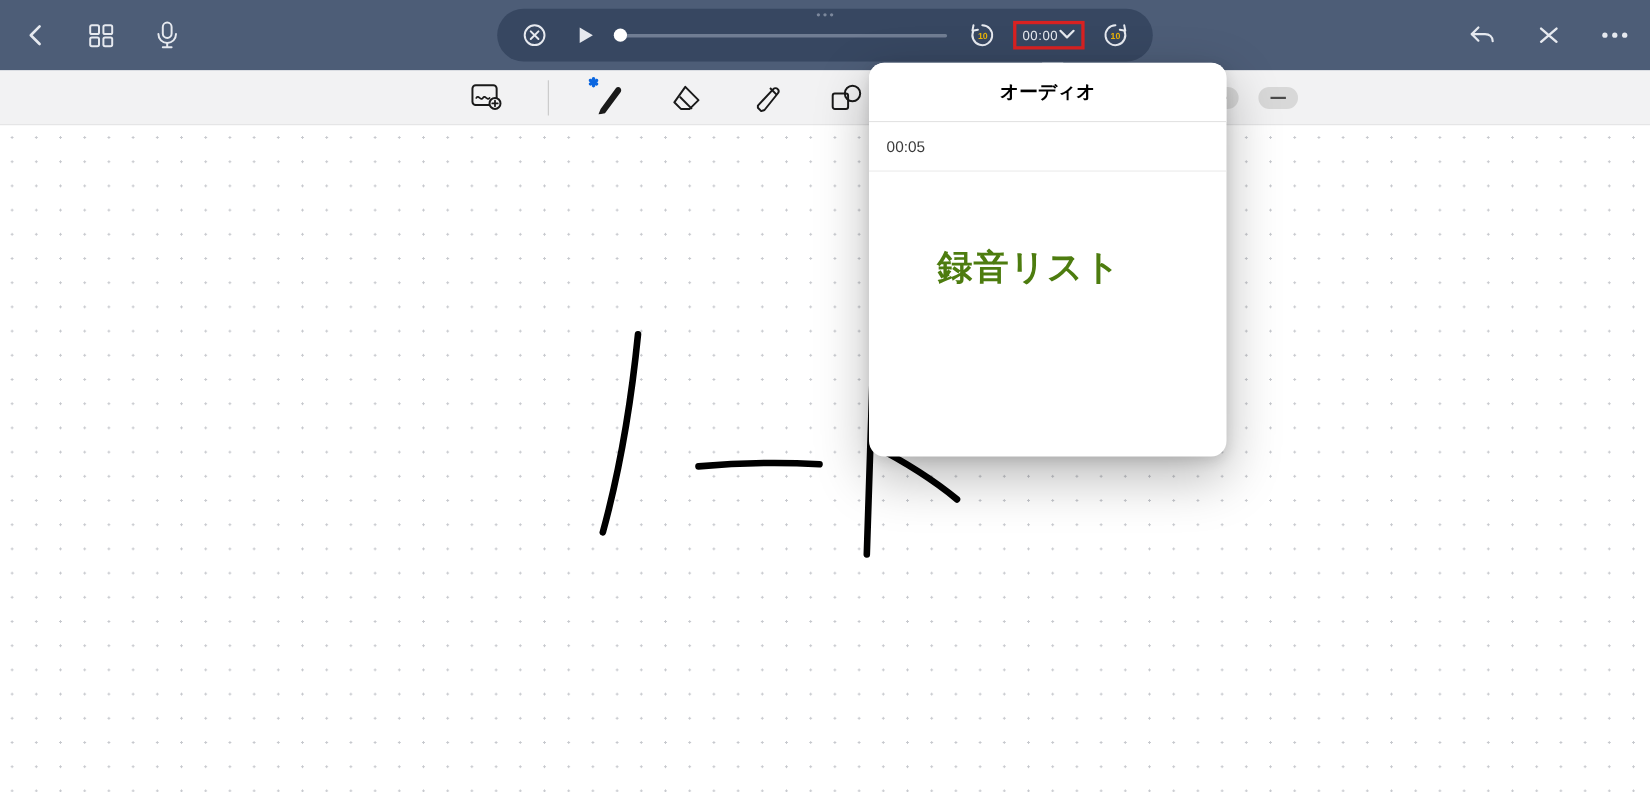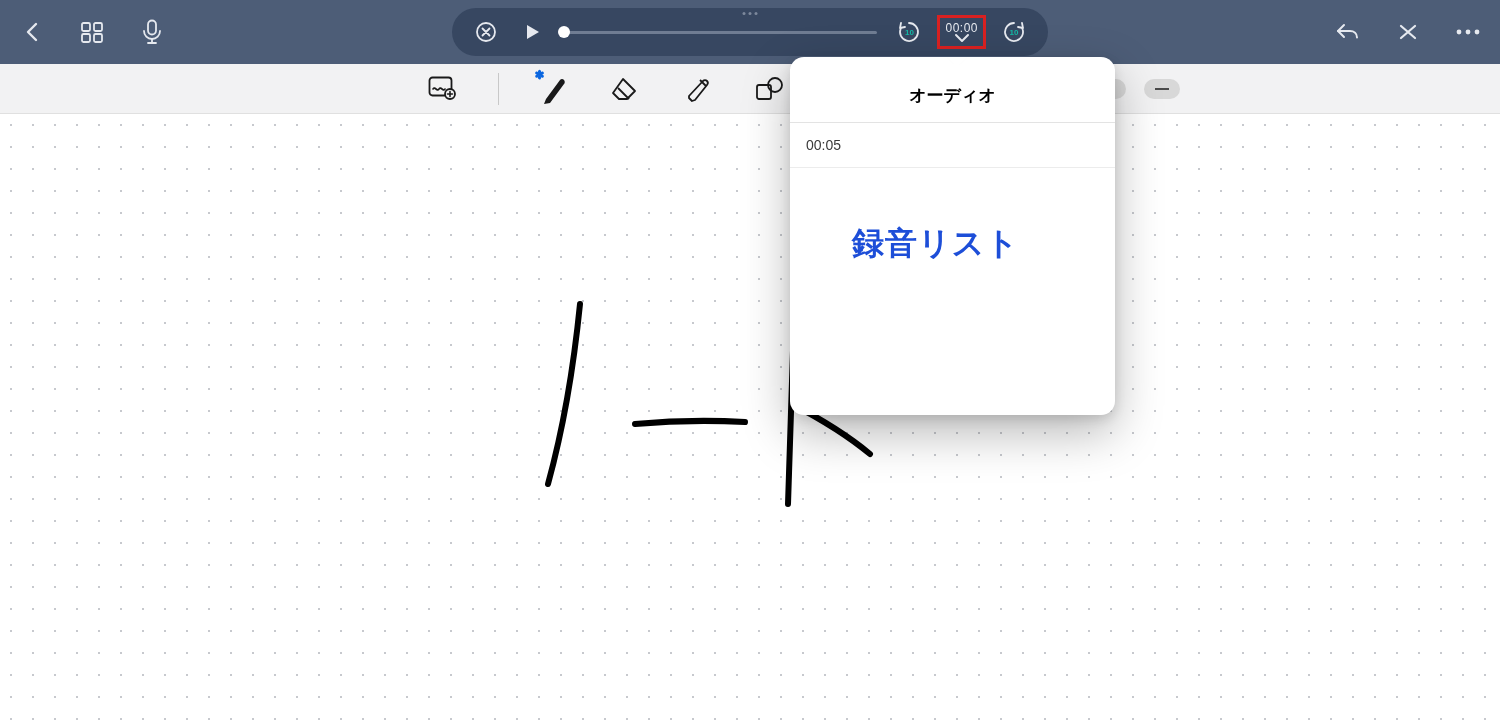--- a/index.html
+++ b/index.html
@@ -68,27 +68,27 @@
     left: 0px; top: 50%;
     transform: translate(-50%,-50%);
     width: 12px; height: 12px;
     border-radius: 50%;
     background: #fff;
   }
 
   .rewind-badge {
     display: flex; align-items: center; justify-content: center;
     position: relative;
-    color: #14b8a6;
+    color: #eab308;
     text-decoration: underline;
   }
   .rewind-badge .num { position: absolute; font-size: 8px; font-weight:600;}
 
   .time-dropdown {
-    display: flex; flex-direction: column; align-items: center;
+    display: flex; flex-direction: row; align-items: center;
     gap: 0px;
     padding: 2px 4px;
   }
   .time-dropdown.highlight {
     outline: 3px solid #d92121;
     outline-offset: 1px;
   }
   .time-dropdown .tval {
     font-size: 12px;
     color: #e6e9ef;
@@ -170,40 +170,39 @@
     box-shadow: -2px -2px 4px rgba(0,0,0,.06);
   }
   .popup header {
     height: 54px;
     display: flex; align-items: center; justify-content: center;
     font-size: 17px;
     font-weight: 600;
     border-bottom: 1px solid #e3e3e3;
     position: relative;
     background: #fff;
-    margin-top: 12px;
   }
   .clip-row {
     padding: 12px 16px 14px;
     border-bottom: 1px solid #ececec;
     display: flex;
     justify-content: space-between;
     align-items: flex-start;
   }
   .clip-row .meta .title { font-size: 17px; color:#1a1a1a; }
   .clip-row .meta .sub   { font-size: 13px; color:#8b8b8b; margin-top:4px; }
   .clip-row .dur { font-size: 14px; color:#3a3a3a; margin-top:2px; font-variant-numeric: tabular-nums;}
 
   .annotation {
     position: absolute;
     top: 222px;
     left: 852px;
     font-size: 32px;
     font-weight: 800;
-    color: #1d4ed8;
+    color: #4d7c0f;
     letter-spacing: 1px;
     z-index: 30;
   }
 </style>
 </head>
 <body>
 
 <div class="topbar">
   <div class="left">
     <div class="icon-btn">

